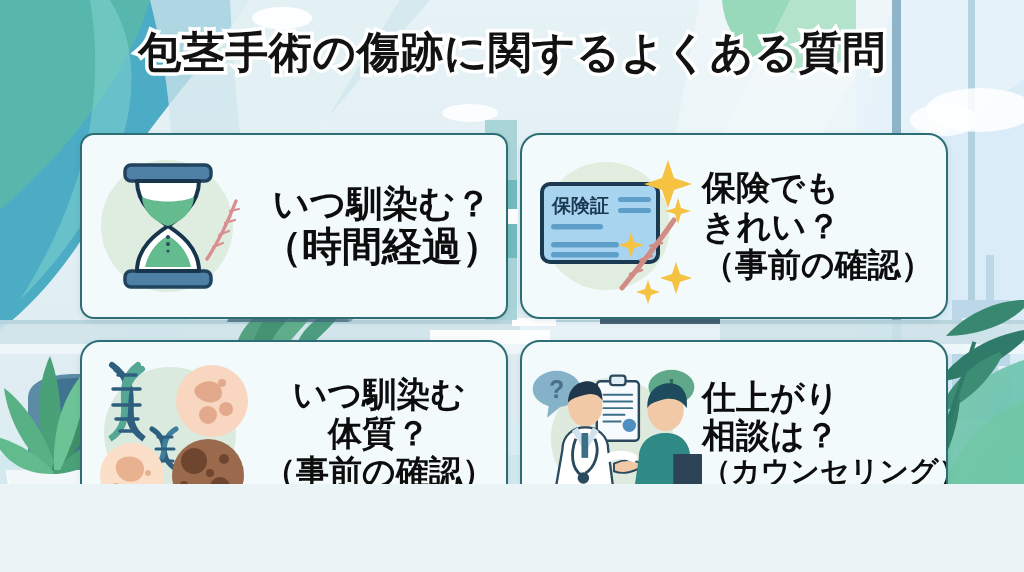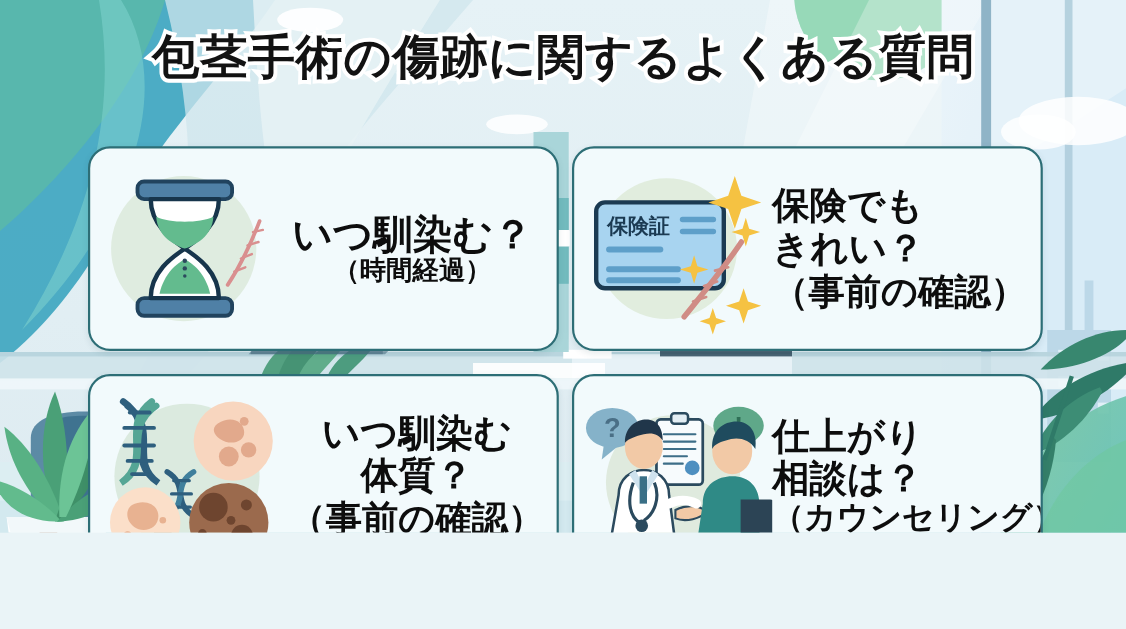--- a/index.html
+++ b/index.html
@@ -36,21 +36,21 @@
   .cards{position:absolute;left:0;top:0;width:1024px;height:572px;z-index:20;}
   .card{
     position:absolute;
     background:#f2fafc;
     border:2.5px solid #2d6e76;
     border-radius:20px;
     box-shadow:0 2px 6px rgba(30,70,80,.10);
     display:flex;align-items:center;
     overflow:hidden;
   }
-  .card.c1{left:80px;top:133px;width:424px;height:182px;}
+  .card.c1{left:80px;top:133px;width:424px;height:182px;border-radius:14px;}
   .card.c2{left:520px;top:133px;width:424px;height:182px;}
   .card.c3{left:80px;top:340px;width:424px;height:182px;}
   .card.c4{left:520px;top:340px;width:424px;height:182px;}
 
   .ico{
     flex:0 0 auto;
     width:176px;height:176px;
     display:flex;align-items:center;justify-content:center;
     margin-left:4px;
   }
@@ -64,21 +64,21 @@
     line-height:1.14;
     letter-spacing:0px;
     text-align:left;
   }
   .txt .l1{font-size:35px;display:block;white-space:nowrap;}
   .txt .l2{font-size:35px;display:block;white-space:nowrap;}
   .txt .l3{font-size:33px;display:block;white-space:nowrap;}
 
   .card.c1 .txt{text-align:center;padding-right:18px;}
   .card.c1 .txt .l1{font-size:36px;}
-  .card.c1 .txt .l2{font-size:24px;}
+  .card.c1 .txt .l2{font-size:40px;}
   .card.c2 .txt .l1,.card.c2 .txt .l2{font-size:34px;}
   .card.c2 .txt .l3{font-size:33px;}
   .card.c3 .txt{text-align:center;padding-right:10px;}
   .card.c3 .txt .l1{font-size:34px;}
   .card.c3 .txt .l2{font-size:34px;}
   .card.c3 .txt .l3{font-size:33px;}
   .card.c4 .txt .l1,.card.c4 .txt .l2{font-size:34px;}
   .card.c4 .txt .l3{font-size:29px;}
 
   

